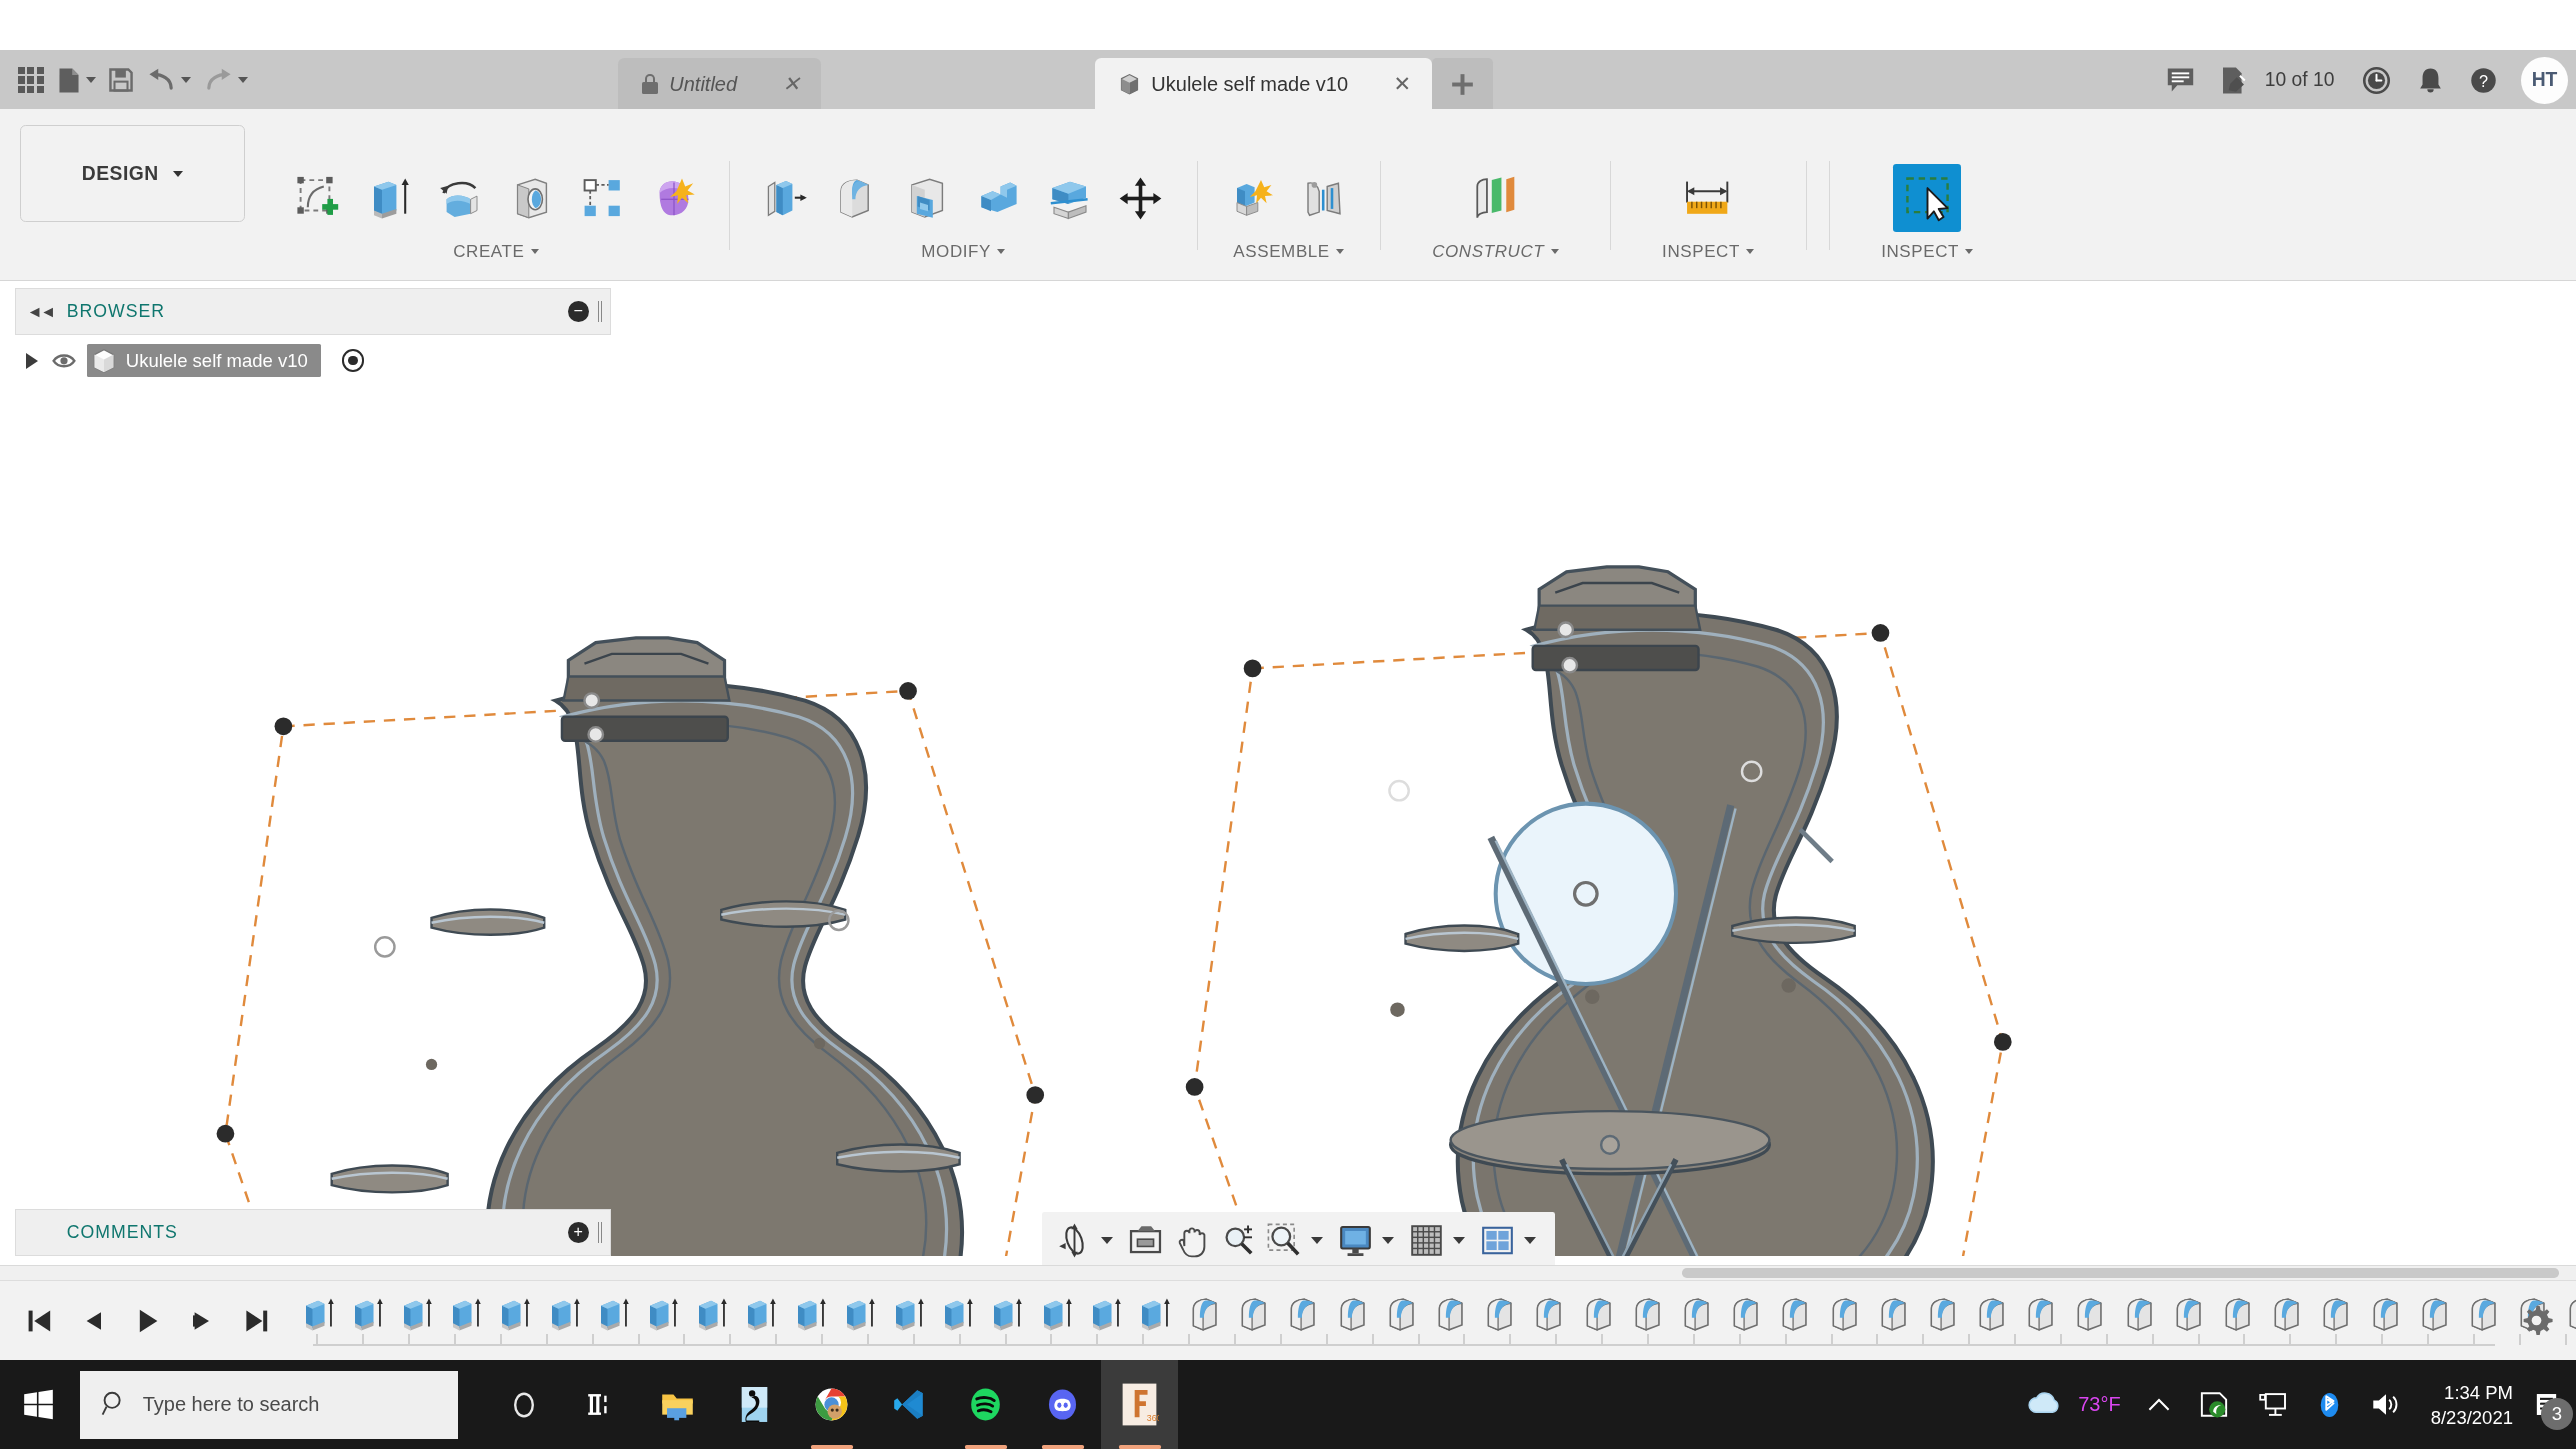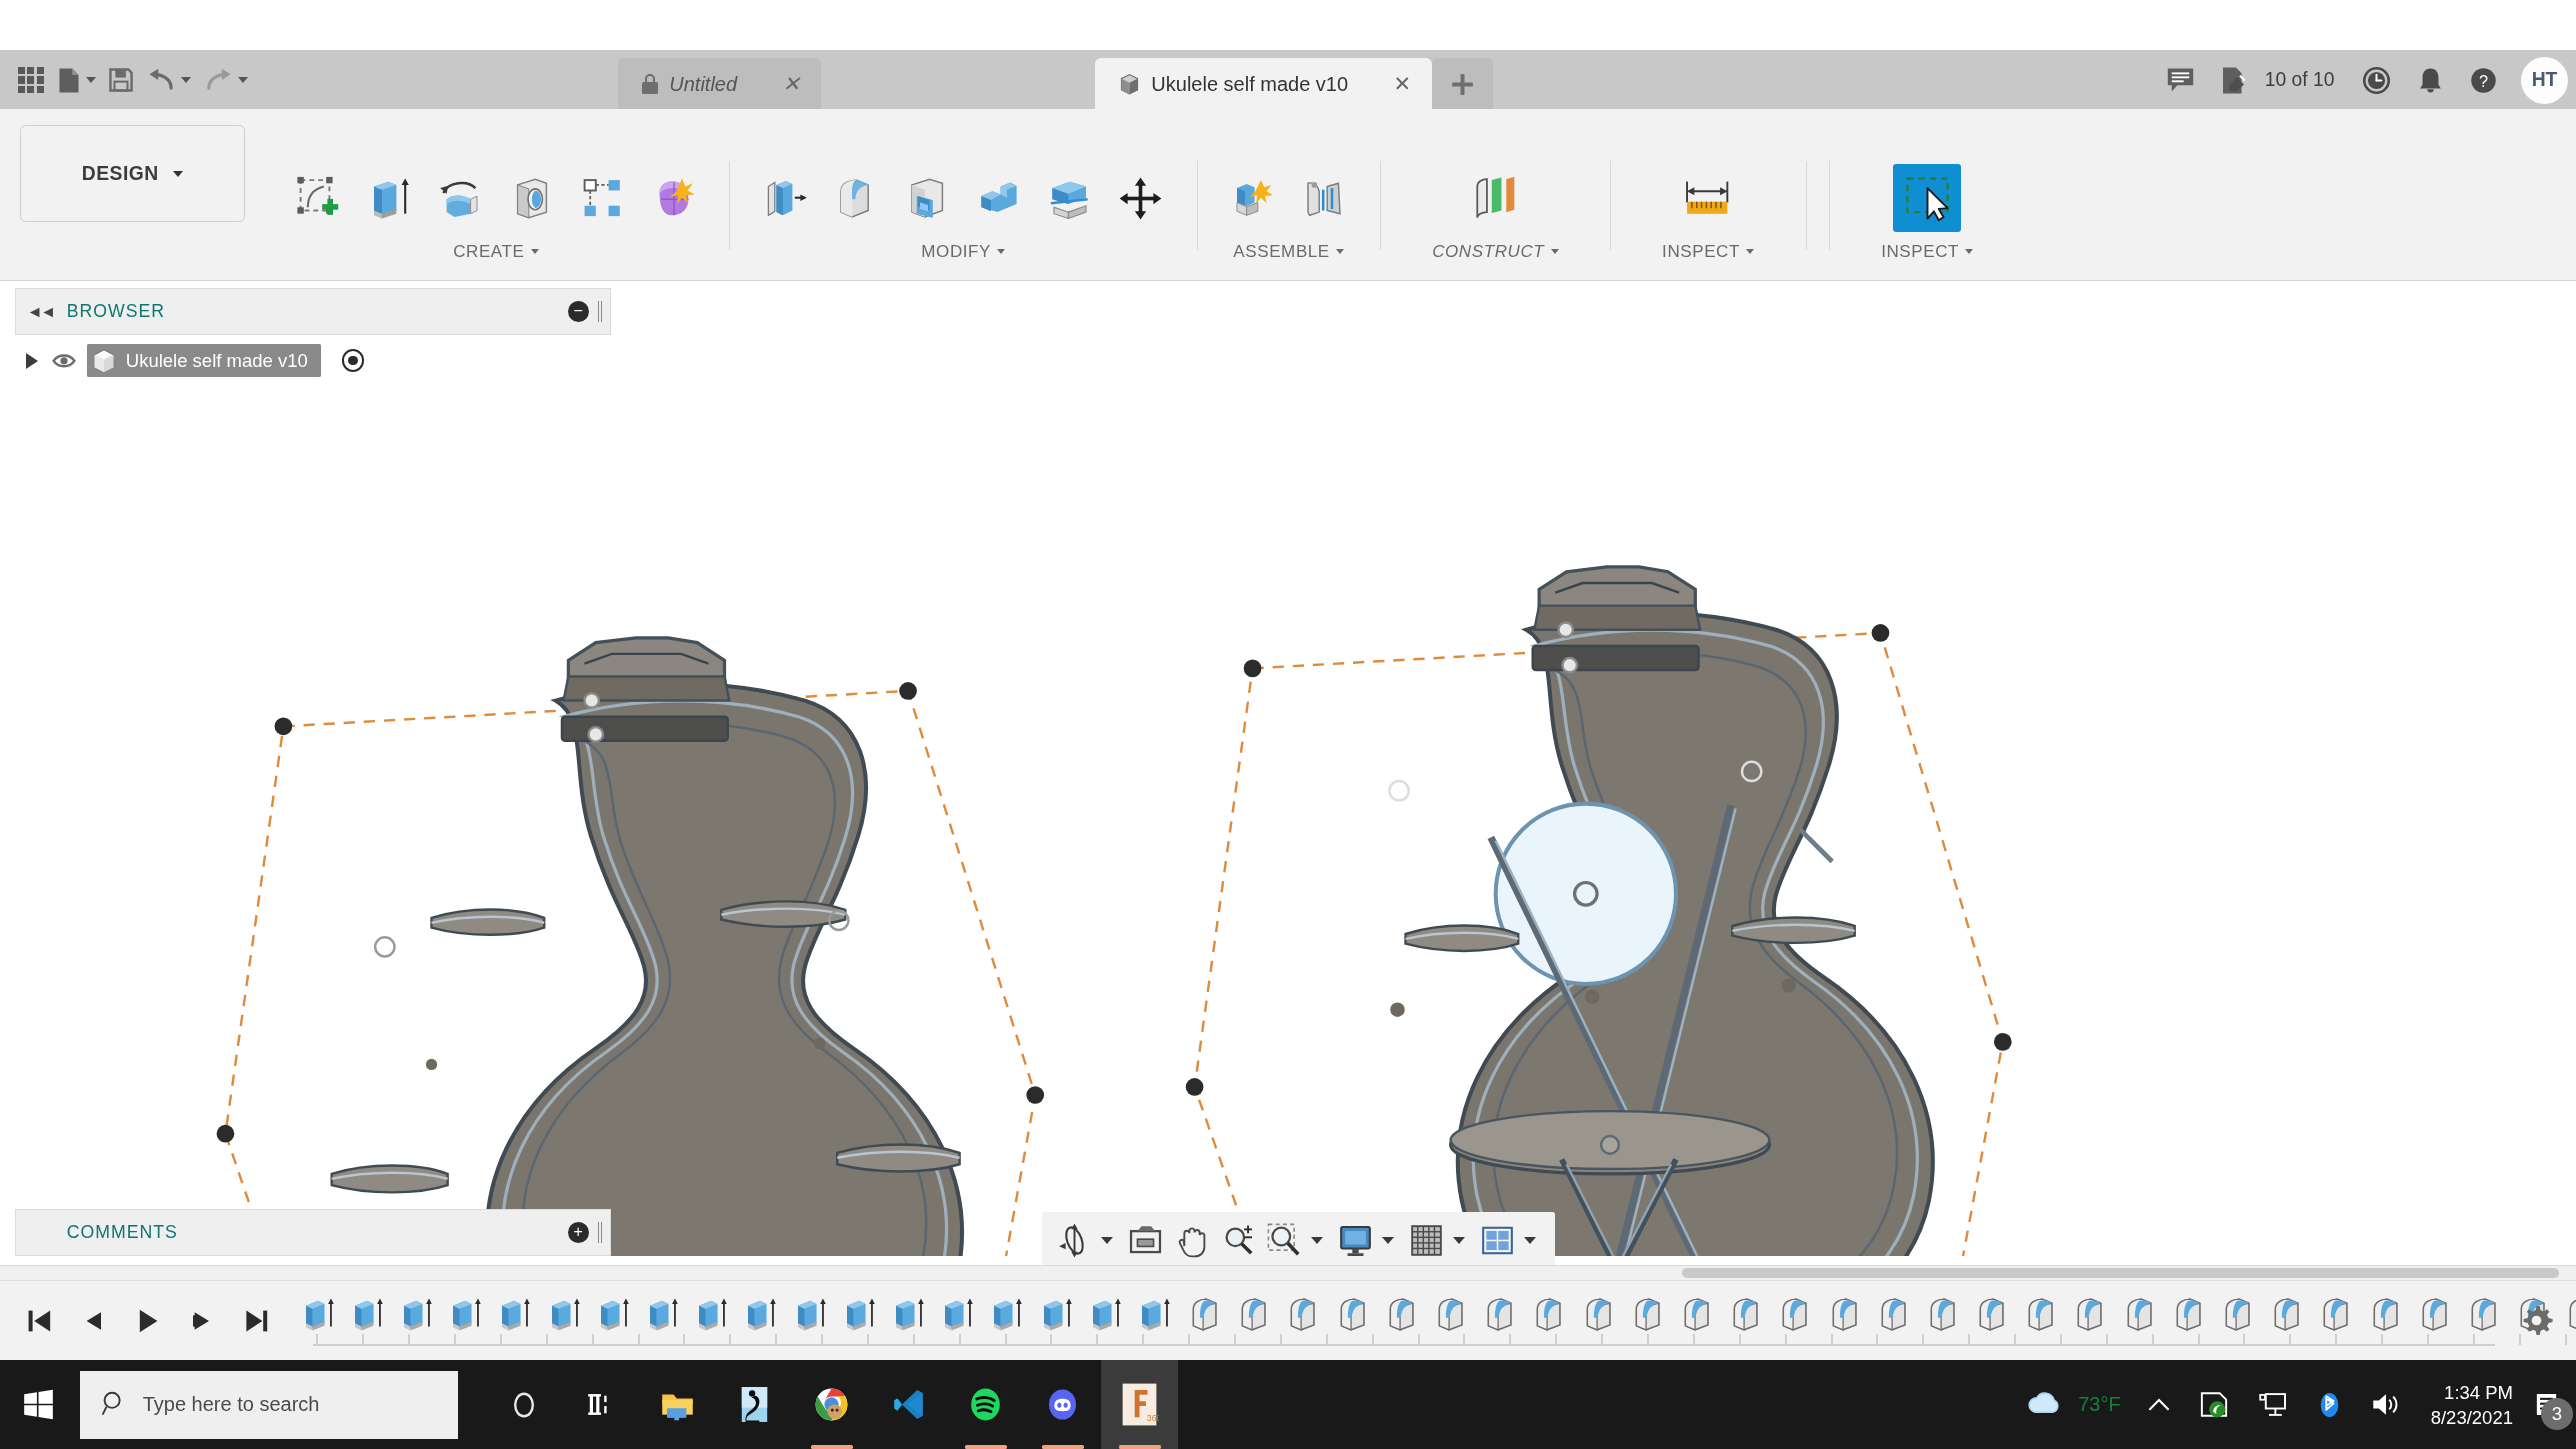--- a/index.html
+++ b/index.html
@@ -193,21 +193,21 @@
     width: 378px; height: 68px; background: #efefef; margin-left: 3.2px;
     display: flex; align-items: center; gap: 14.5px; padding-left: 21px;
   }
   .search-text { font-size: 20px; color: #4a4a4a; }
   .tb-icons { display: flex; align-items: center; gap: 0px; margin-left: 27px; }
   .tb-app { width: 77px; height: 89px; position: relative; display:flex; align-items:center; justify-content:center; }
   .tb-app.active { background: #3b3b3b; }
   .tb-app .runbar { position: absolute; bottom: 0; left: 17.7px; width: 42px; height: 4px; background: #f0a27c; border-radius: 1.6px;}
   .tray { margin-left: auto; display: flex; align-items: center; gap: 0; padding-right: 0px; }
   .tray-item { height: 89px; display: flex; align-items: center; padding: 0 13px; }
-  .tray-text { font-size: 20px; color: #15803d; }
+  .tray-text { font-size: 20px; color: #d946ef; }
   .clock { display: flex; flex-direction: column; align-items: flex-end; justify-content: center;
            color: #fff; font-size: 18.5px; line-height: 25px; padding: 0 16px; }
   .notif {
     width: 47px; height: 89px; display:flex; align-items:center; justify-content:center; position: relative;
     padding-right: 11.3px;
   }
   .notif-badge {
     position: absolute; right: 3.2px; bottom: 19.3px; width: 32px; height: 32px; border-radius: 50%;
     background: #6d6d6d; color: #fff; font-size: 18.5px; display:flex; align-items:center; justify-content:center;
   }

